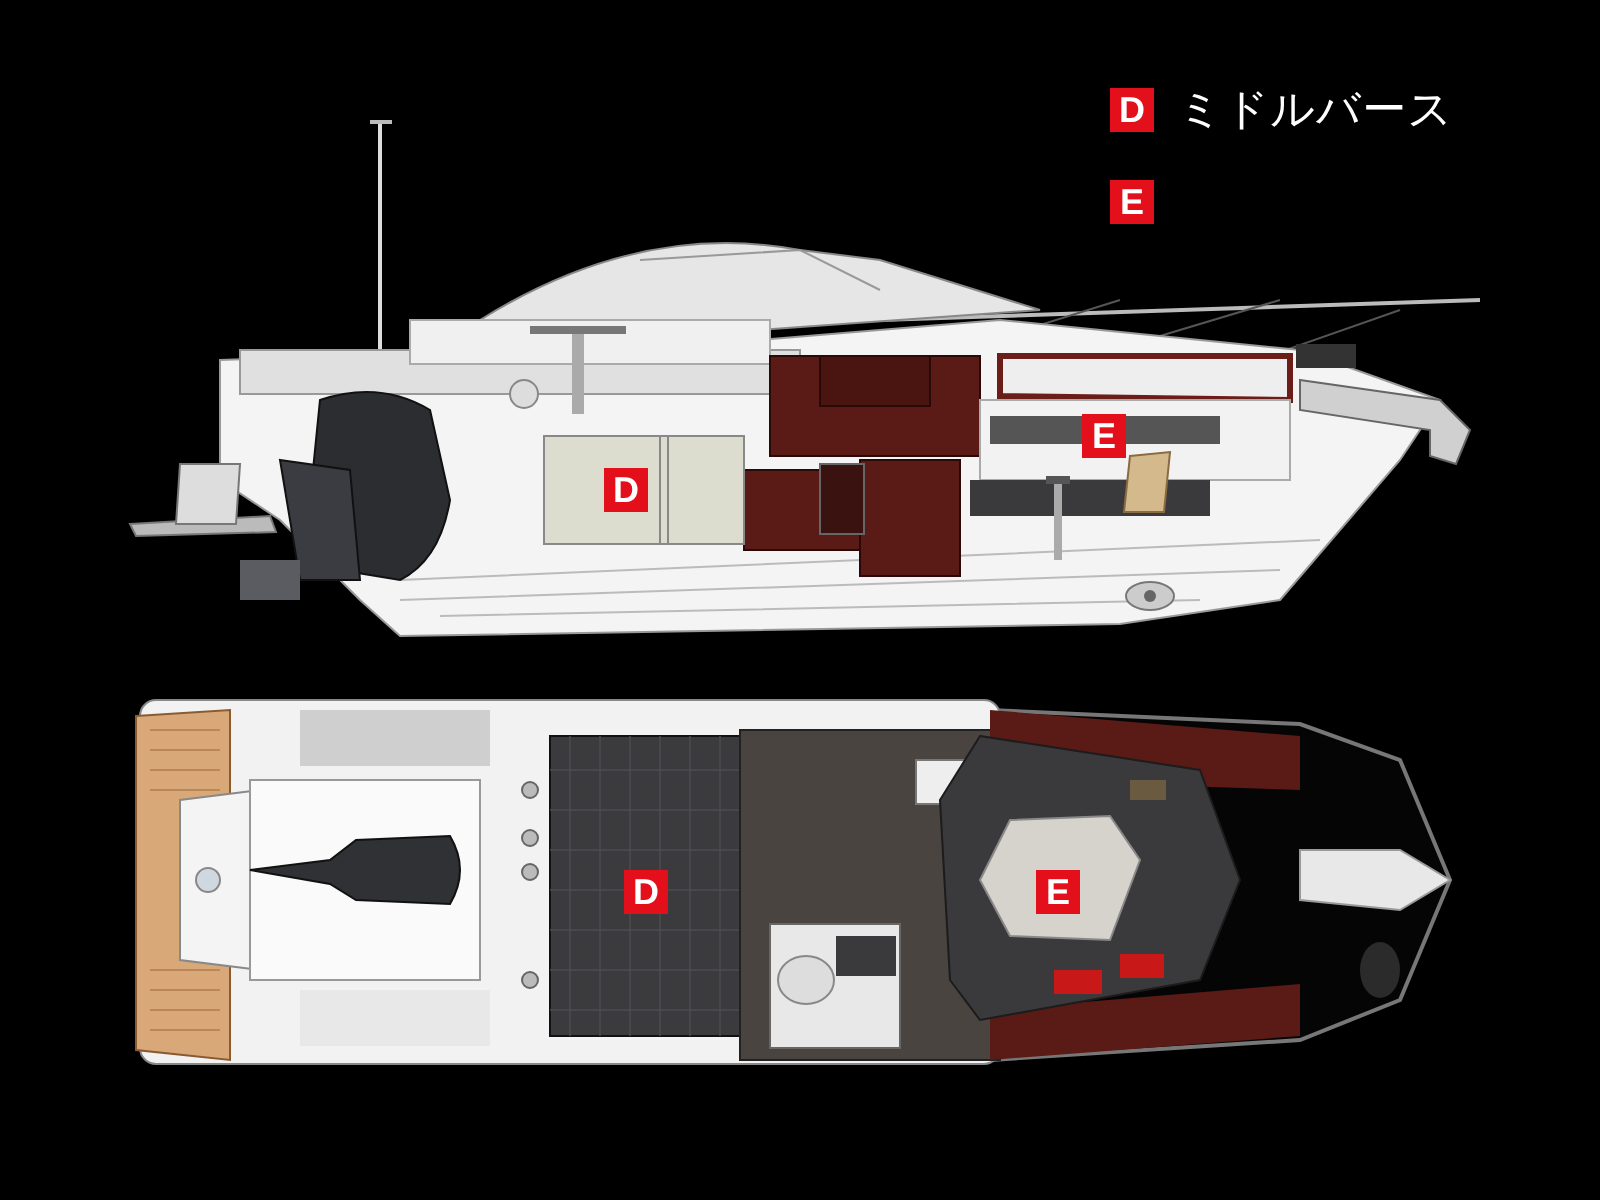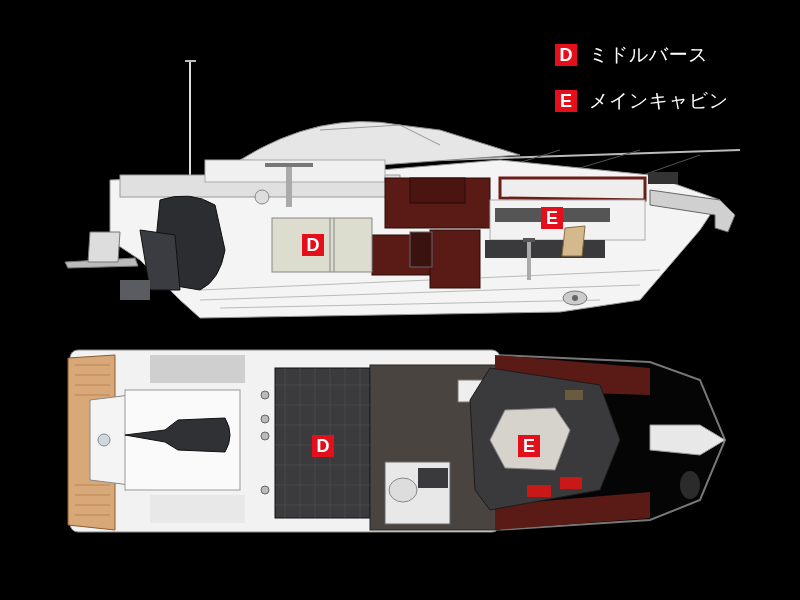--- a/index.html
+++ b/index.html
@@ -1,34 +1,33 @@
 <!DOCTYPE html>
 <html><head>
 <meta charset="utf-8">
 <style>
   html, body { margin: 0; padding: 0; background: #000; }
   body { width: 800px; height: 600px; position: relative; overflow: hidden; font-family: "DejaVu Sans", "Liberation Sans", sans-serif; }
   .legend { position: absolute; left: 555px; top: 42px; }
   .legend-row { display: flex; align-items: center; height: 26px; margin-bottom: 20px; }
   .badge { width: 22px; height: 22px; background: #e3101b; color: #fff; font-weight: bold; font-size: 18px; line-height: 22px; text-align: center; font-family: "Liberation Sans", sans-serif; }
-  .legend-text { color: #fff; font-size: 19px; margin-left: 12px; letter-spacing: 0.5px; }
+  .legend-text { color: #fff; font-size: 22px; margin-left: 12px; letter-spacing: 0.5px; }
   svg.drawing { position: absolute; left: 0; top: 0; }
   .area-label { position: absolute; width: 22px; height: 22px; background: #e3101b; color: #fff; font-weight: bold; font-size: 18px; line-height: 22px; text-align: center; font-family: "Liberation Sans", sans-serif; }
 </style>
 </head>
 <body>
 
 <div class="legend">
   <div class="legend-row">
     <div class="badge">D</div>
     <div class="legend-text">ミドルバース</div>
   </div>
   <div class="legend-row">
     <div class="badge">E</div>
-    <div class="legend-text">メインキャビン</div>
   </div>
 </div>
 
 <svg class="drawing" width="800" height="600" viewBox="0 0 800 600">
 
   <line x1="190" y1="60" x2="190" y2="178" stroke="#ddd" stroke-width="2"></line>
   <line x1="185" y1="61" x2="196" y2="61" stroke="#bbb" stroke-width="2"></line>
 
   <path d="M440 160 L740 150" stroke="#bbb" stroke-width="2" fill="none"></path>
   <path d="M480 175 L560 150 M540 180 L640 150 M600 190 L700 155" stroke="#555" stroke-width="1" fill="none"></path>

